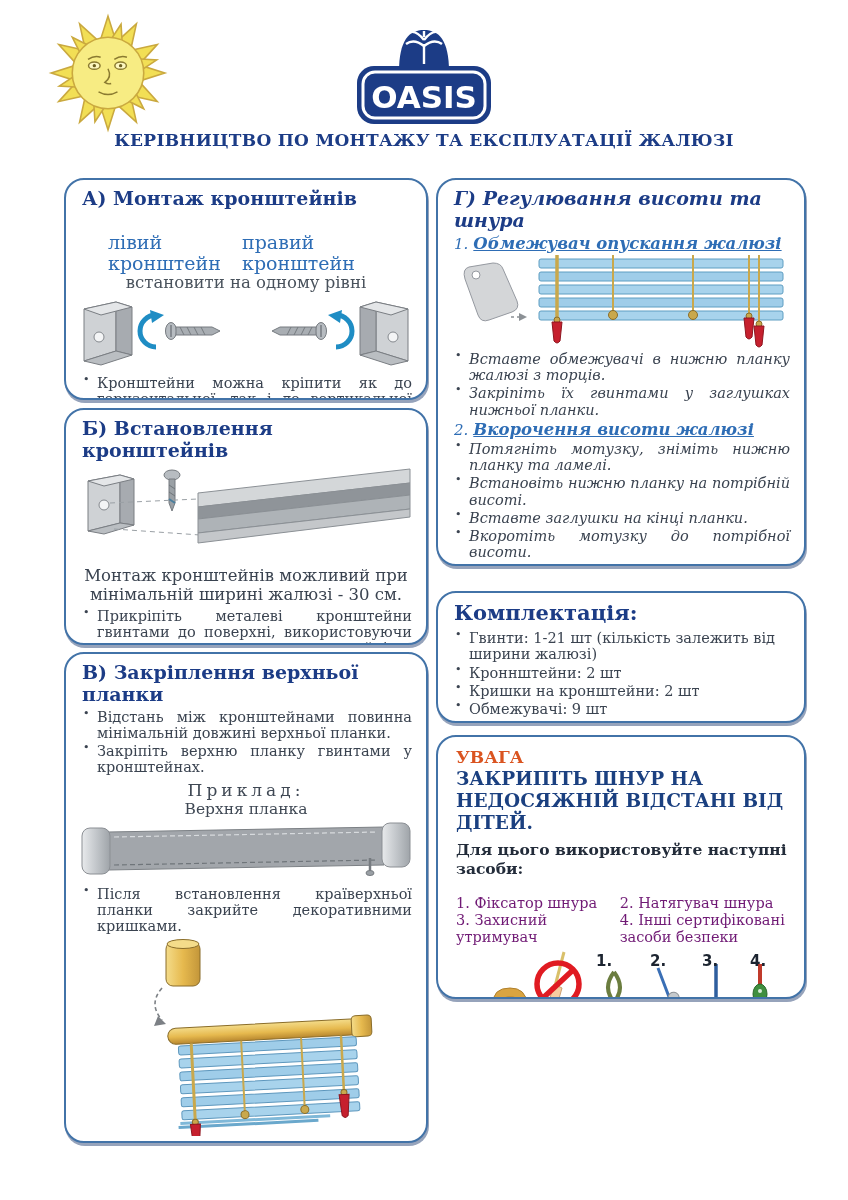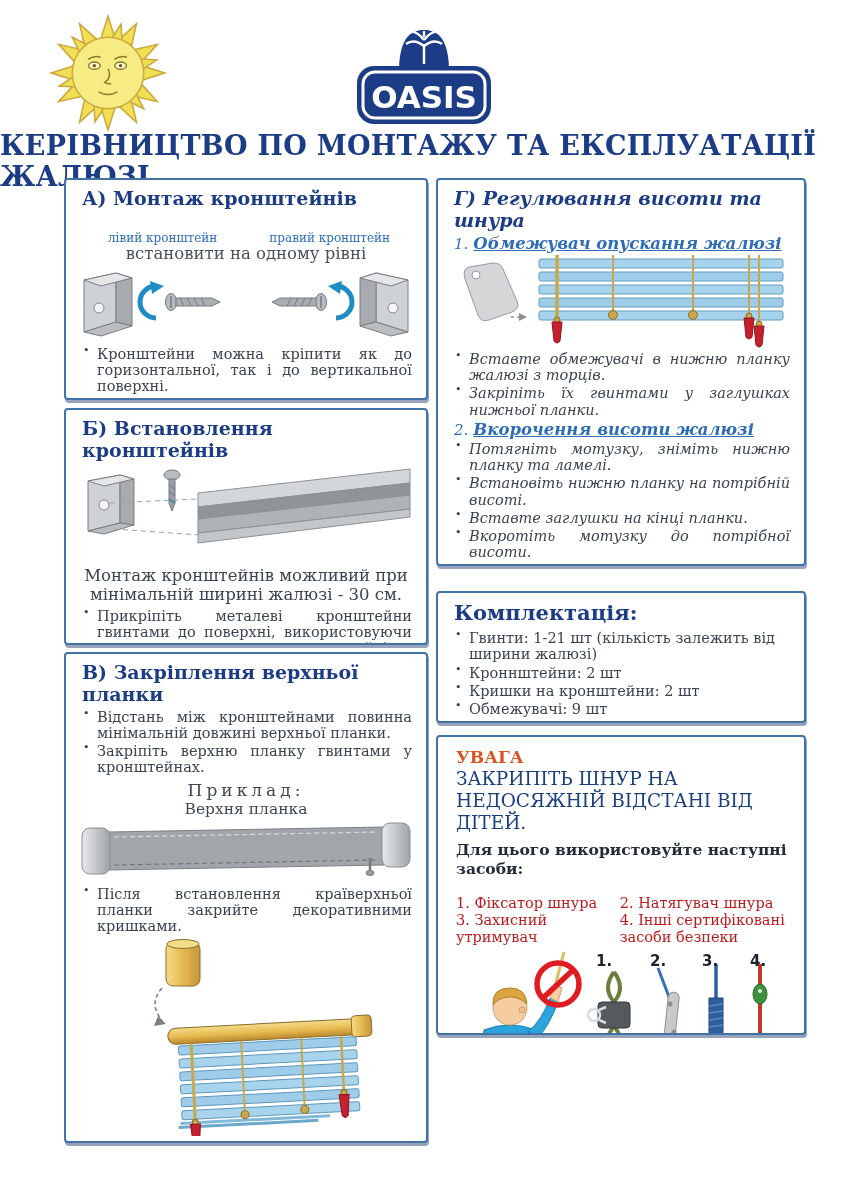--- a/index.html
+++ b/index.html
@@ -2,56 +2,56 @@
 <html><head>
 <meta charset="utf-8">
 <style>
   html,body{margin:0;padding:0;background:#ffffff;}
   .page{position:relative;width:848px;height:1200px;background:#fff;overflow:hidden;
         font-family:"DejaVu Serif","Liberation Serif",serif;}
   
   .header{position:absolute;top:0;left:0;width:848px;height:178px;}
   .sun{position:absolute;left:44px;top:12px;}
   .logo{position:absolute;left:50%;transform:translateX(-50%);top:24px;}
-  .doc-title{position:absolute;top:130px;left:0;width:100%;text-align:left;
-             color:#1c3c86;font-weight:bold;font-size:27px;letter-spacing:.3px;}
+  .doc-title{position:absolute;top:130px;left:0;width:100%;text-align:center;
+             color:#1c3c86;font-weight:bold;font-size:17px;letter-spacing:.3px;}
   
   .columns{position:absolute;top:178px;left:64px;display:flex;gap:8px;}
   .col-left{width:364px;display:flex;flex-direction:column;}
   .col-right{width:370px;display:flex;flex-direction:column;}
-  .panel{box-sizing:border-box;background:#fff;border:2.5px solid #4273a8;border-radius:4px;
+  .panel{box-sizing:border-box;background:#fff;border:2.5px solid #4273a8;border-radius:20px;
          padding:8px 14px 6px 14px;box-shadow:1px 3px 0 rgba(23,52,104,.45);overflow:hidden;}
   .p-a{height:222px;margin-bottom:8px;}
   .p-b{height:237px;margin-bottom:7px;}
   .p-v{height:491px;}
   .p-g{height:388px;margin-bottom:25px;font-style:italic;}
   .p-kit{height:132px;margin-bottom:12px;}
-  .p-warn{height:300px;}
+  .p-warn{height:264px;}
   .sec-head{color:#1c3c86;font-weight:bold;font-size:19px;line-height:1.15;margin:0 0 3px 2px;}
   .kit-head{font-size:21px;margin-bottom:5px;}
   
   .bullets{list-style:none;margin:2px 0 0 0;padding:0;}
   .bullets li{position:relative;padding-left:17px;font-size:14.5px;line-height:1.12;
               color:#3a4350;margin-bottom:2px;}
   .bullets.justify li{text-align:justify;}
   .bullets li::before{content:"•";position:absolute;left:3px;top:-1px;font-size:11px;color:#3a4350;}
   .lbl-row{display:flex;justify-content:space-between;padding:0 22px 0 28px;
-           color:#2e6db5;font-size:12px;line-height:1.1;margin-top:22px;}
+           color:#2e6db5;font-size:19px;line-height:1.1;margin-top:22px;}
   .center-note{text-align:center;color:#49525c;font-size:16.5px;line-height:1.15;}
   .b-note{text-align:center;color:#3a4350;font-size:16.5px;line-height:1.15;margin:4px 0 3px;}
   .sub-head{margin:3px 0 2px 2px;line-height:1.1;}
   .sub-head .num{color:#2e6db5;font-size:15px;margin-right:5px;}
   .sub-head .ttl{color:#2e6db5;font-weight:bold;font-size:16.5px;text-decoration:underline;}
   .example-label{text-align:center;color:#3f4854;font-size:17px;letter-spacing:4px;margin-top:4px;}
   .example-cap{text-align:center;color:#3f4854;font-size:15.5px;margin-bottom:2px;}
   .warn-label{color:#da5420;font-weight:bold;font-size:17px;margin:2px 0 1px 4px;}
-  .warn-head{color:#1b4080;font-weight:normal;font-size:18.5px;line-height:1.2;margin:0 0 5px 4px;}
+  .warn-head{color:#1b4080;font-weight:bold;font-size:18.5px;line-height:1.2;margin:0 0 5px 4px;}
   .warn-intro{color:#232c3a;font-weight:bold;font-size:15.5px;margin:0 0 17px 4px;}
   .warn-grid{display:grid;grid-template-columns:1fr 1.08fr;column-gap:6px;row-gap:1px;
-             font-size:14.5px;color:#b91c1c;margin-left:4px;line-height:1.15;}
+             font-size:14.5px;color:#701a75;margin-left:4px;line-height:1.15;}
   .warn-grid .wrap-indent{padding-left:0;}
   .figure{display:block;margin:0 auto;}
   .child-wrap{position:relative;width:334px;height:122px;margin:4px auto 0;}
   .dev-num{position:absolute;top:2px;font-weight:bold;font-size:15px;color:#1c2430;
            font-family:"DejaVu Sans","Liberation Sans",sans-serif;}
 </style>
 </head>
 <body>
 
 <div class="page">

